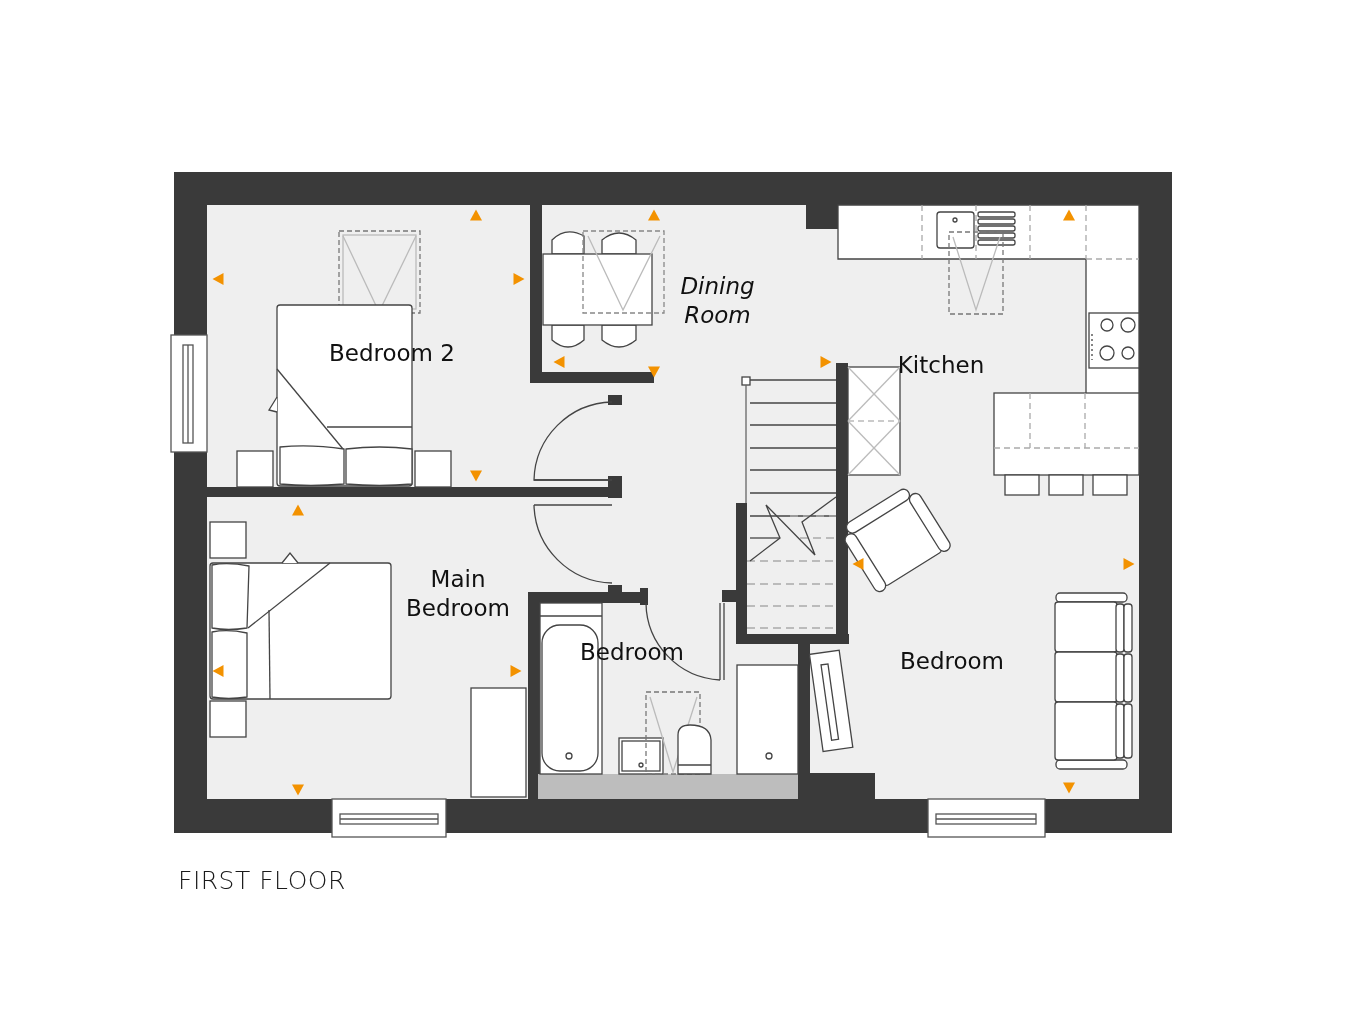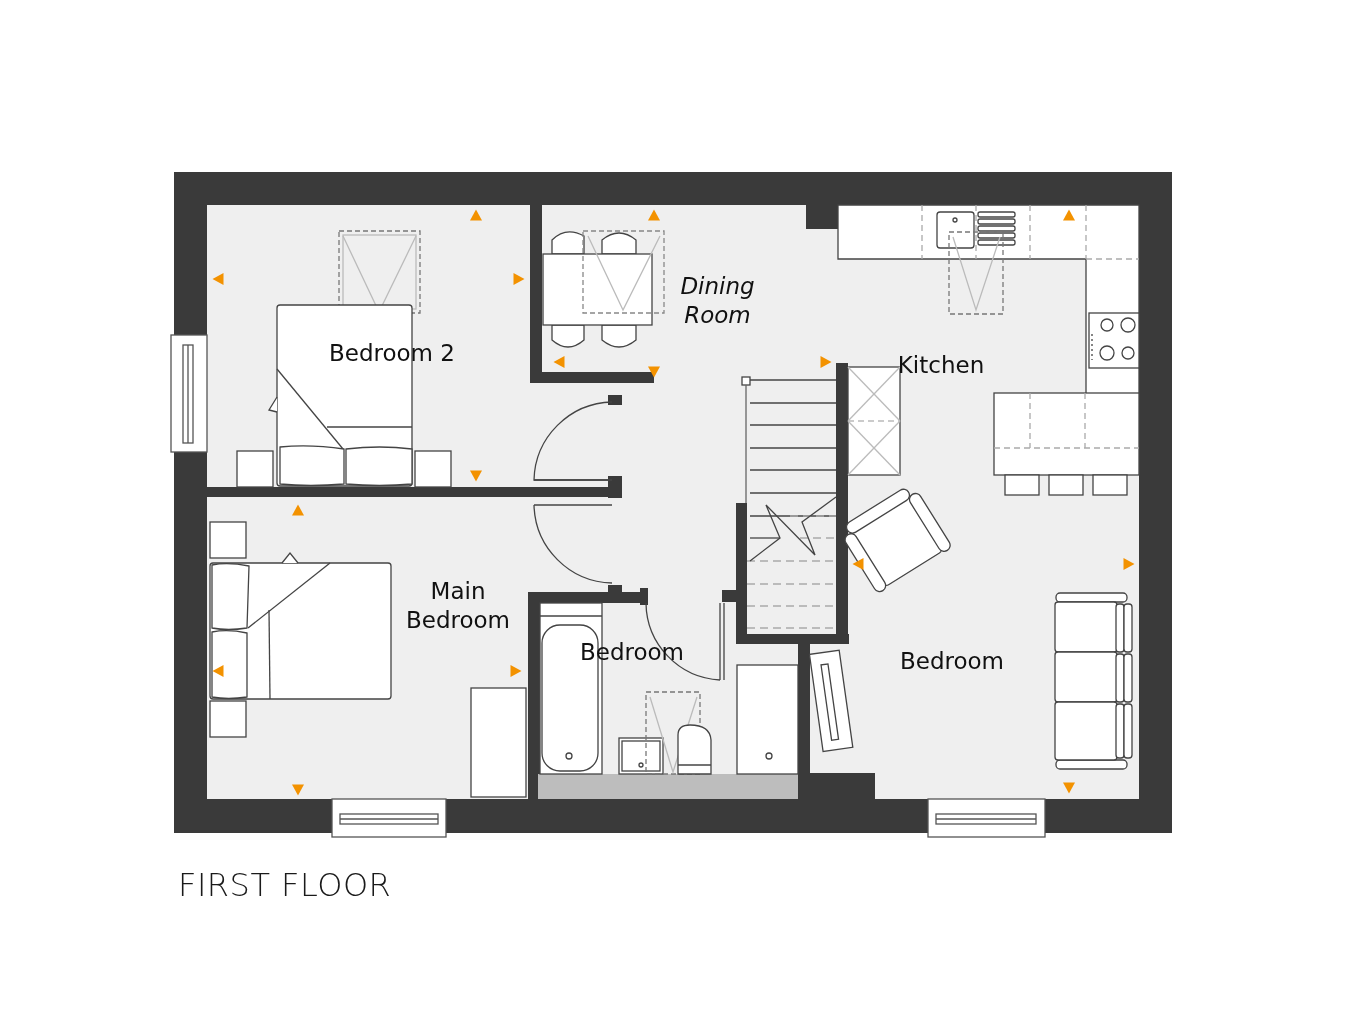--- a/index.html
+++ b/index.html
@@ -1,19 +1,19 @@
 <!DOCTYPE html>
 <html><head>
 <meta charset="utf-8">
 <style>
   html, body { margin: 0; padding: 0; background: #ffffff; }
   body { width: 1345px; height: 1031px; position: relative; overflow: hidden; font-family: "DejaVu Sans", sans-serif; }
   #plan { position: absolute; left: 0; top: 0; width: 1345px; height: 1031px; }
   .room-label { position: absolute; font-family: "DejaVu Sans", sans-serif; font-size: 23px; color: #111; text-align: center; line-height: 29px; white-space: pre-line; }
-  .floor-title { position: absolute; left: 178px; top: 866px; font-family: "DejaVu Sans", sans-serif; font-weight: 200; font-size: 32px; letter-spacing: 0.5px; color: #1a1a1a; }
+  .floor-title { position: absolute; left: 178px; top: 866px; font-family: "DejaVu Sans", sans-serif; font-weight: 200; font-size: 25px; letter-spacing: 0.5px; color: #1a1a1a; }
 </style>
 </head>
 <body>
 
 <svg id="plan" viewBox="0 0 1345 1031" xmlns="http://www.w3.org/2000/svg">
 
   <rect x="207" y="205" width="932" height="594" fill="#efefef"></rect>
 
   <g fill="#3a3a3a">
 
@@ -248,18 +248,18 @@
       <polygon points="852.5,564 863.5,558 863.5,570" fill="#f39200"></polygon>
       <polygon points="1134.5,564 1123.5,558 1123.5,570" fill="#f39200"></polygon>
       <polygon points="1069,793.5 1063,782.5 1075,782.5" fill="#f39200"></polygon>
     </g>
 </svg>
 
 <div class="room-label" style="left:318px; top:339px; width:148px;">Bedroom 2</div>
 <div class="room-label" style="left:660px; top:272px; width:115px;font-style:italic;">Dining
 Room</div>
 <div class="room-label" style="left:882px; top:335px; width:118px;margin-top:16px;">Kitchen</div>
-<div class="room-label" style="left:396px; top:577px; width:124px;">Main
+<div class="room-label" style="left:396px; top:565px; width:124px;">Main
 Bedroom</div>
 <div class="room-label" style="left:566px; top:638px; width:132px;">Bedroom</div>
 <div class="room-label" style="left:900px; top:647px; width:100px;">Bedroom</div>
 
 <div class="floor-title">FIRST FLOOR</div>
 
 </body></html>

